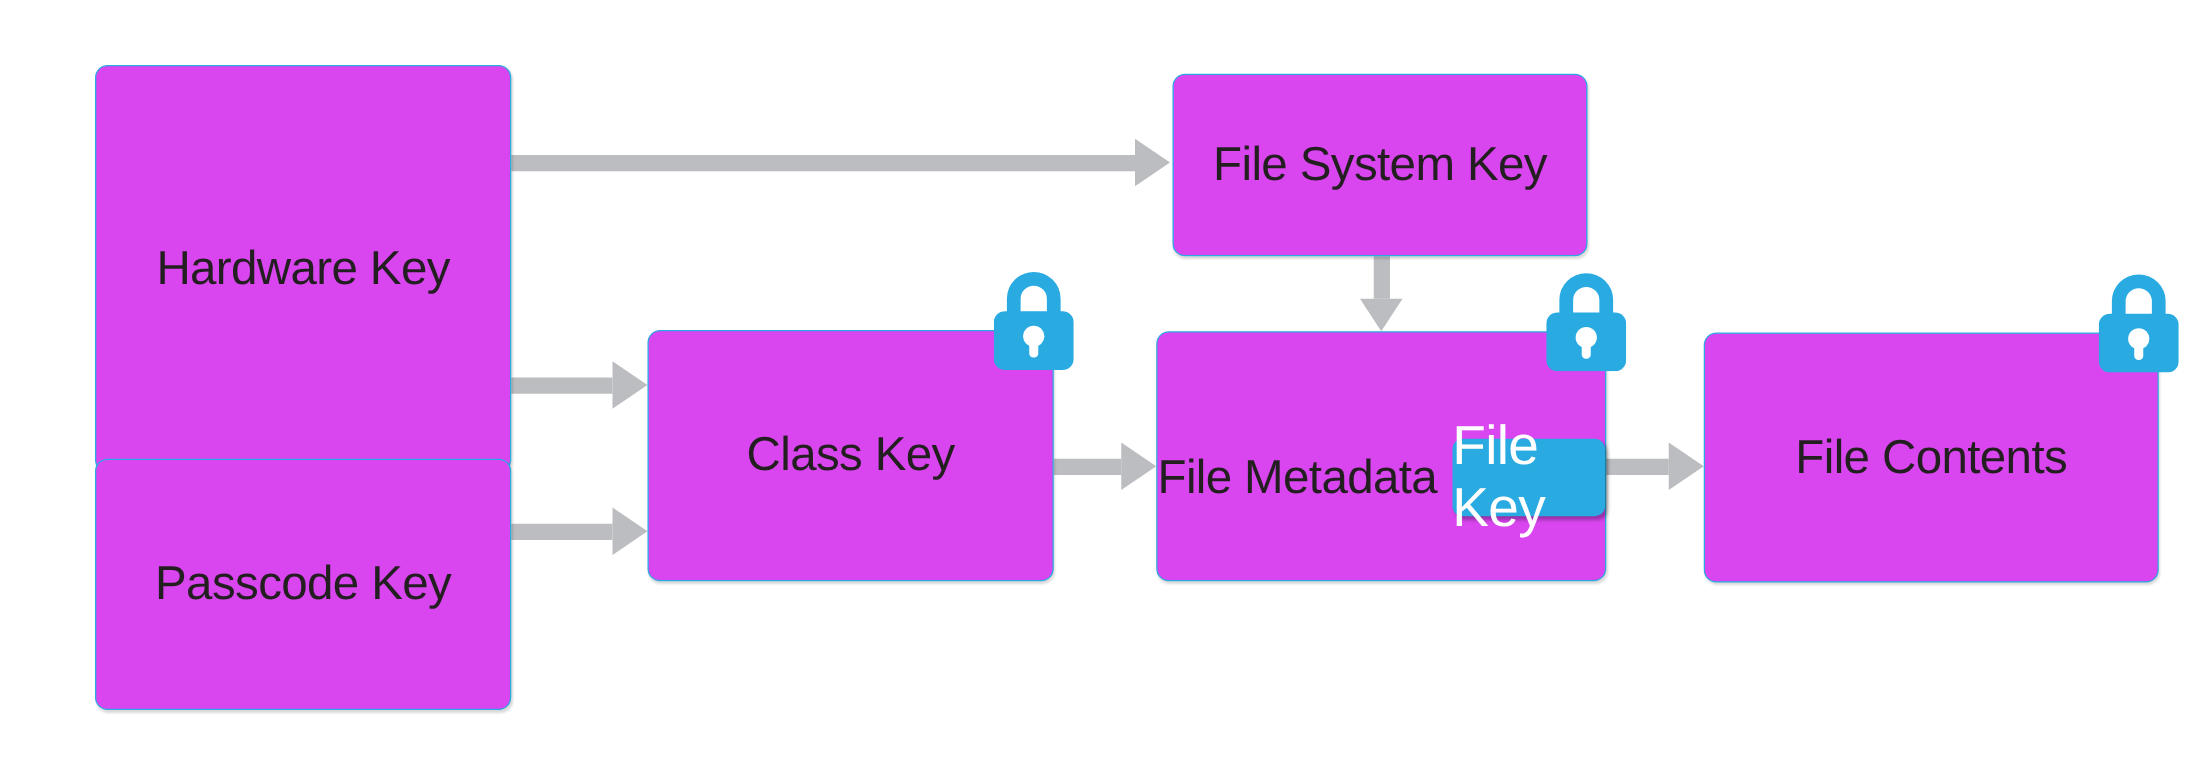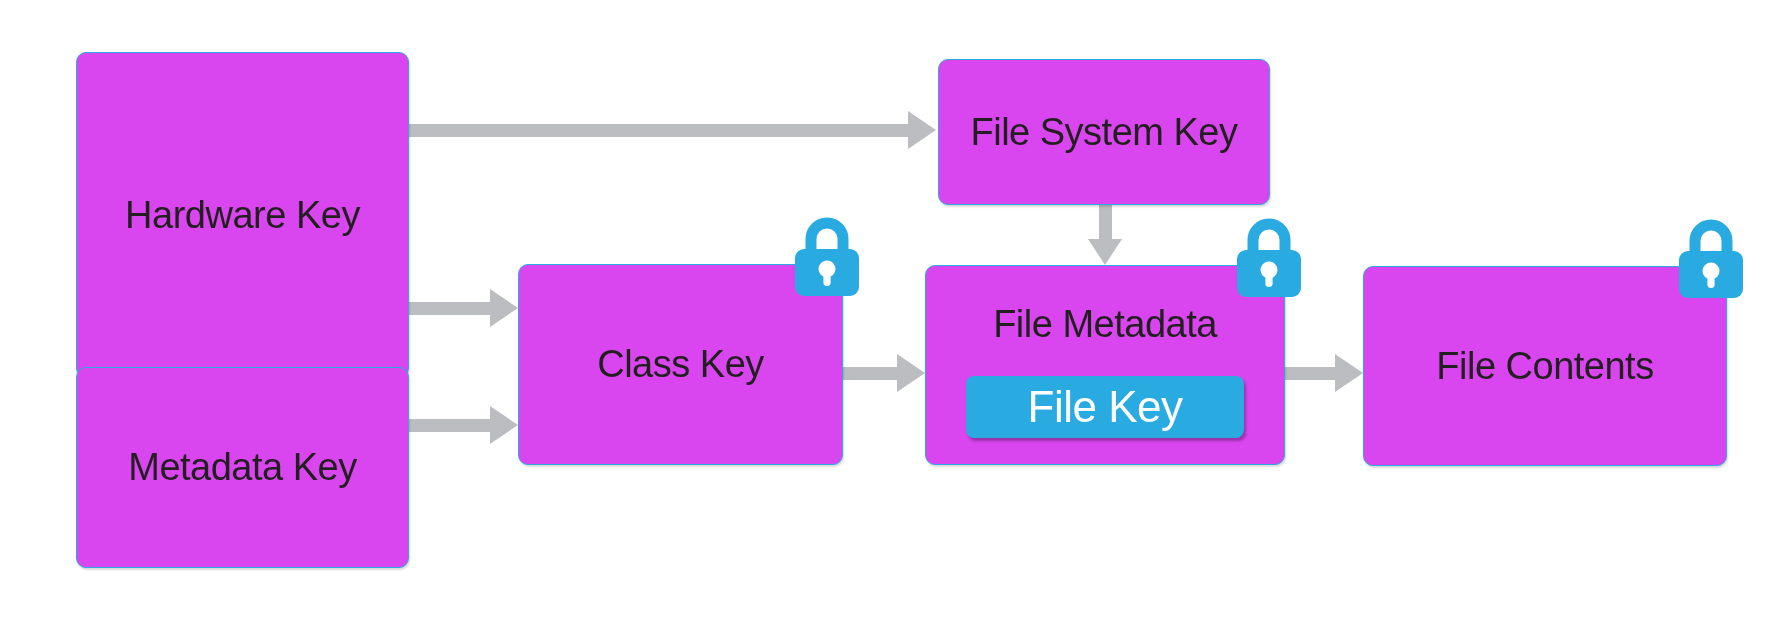--- a/index.html
+++ b/index.html
@@ -30,22 +30,22 @@
     letter-spacing: -0.5px;
     white-space: nowrap;
   }
 
   .node--hardware   { left: 76px;   top: 52px;  width: 333px; height: 326px; }
   .node--passcode   { left: 76px;   top: 367px; width: 333px; height: 201px; }
   .node--class      { left: 518px;  top: 264px; width: 325px; height: 201px; }
   .node--filesystem { left: 938px;  top: 59px;  width: 332px; height: 146px; }
   .node--metadata   {
     left: 925px; top: 265px; width: 360px; height: 200px;
-    flex-direction: column; justify-content: flex-start;
-    padding-top: 34px; gap: 28px;
+    flex-direction: row; justify-content: flex-start;
+    padding-top: 34px; gap: 12px;
   }
   .node--metadata .label { line-height: 48px; }
   .node--contents   { left: 1363px; top: 266px; width: 364px; height: 200px; }
 
   
   .chip {
     width: 278px; height: 62px;
     background: #29abe2;
     border-radius: 8px;
     box-shadow: 2px 3px 3px rgba(0,0,0,0.3);
@@ -126,21 +126,21 @@
   <div class="arrow-v arrow--fs-md">
     <div class="shaft"></div>
     <div class="head"></div>
   </div>
 
   <div class="node node--hardware">
     <span class="label">Hardware Key</span>
   </div>
 
   <div class="node node--passcode">
-    <span class="label">Metadata Key</span>
+    <span class="label">Passcode Key</span>
   </div>
 
   <div class="node node--class">
     <span class="label">Class Key</span>
     <svg class="lock" viewBox="0 0 64 84" aria-hidden="true">
       <path d="M16 42 V27 a16 16 0 0 1 32 0 V42" fill="none" stroke="#29abe2" stroke-width="11"></path>
       <rect x="0" y="37" width="64" height="47" rx="9" fill="#29abe2"></rect>
       <circle cx="32" cy="57" r="8.5" fill="#ffffff"></circle>
       <rect x="28.4" y="58" width="7.2" height="16" rx="3.4" fill="#ffffff"></rect>
     </svg>

